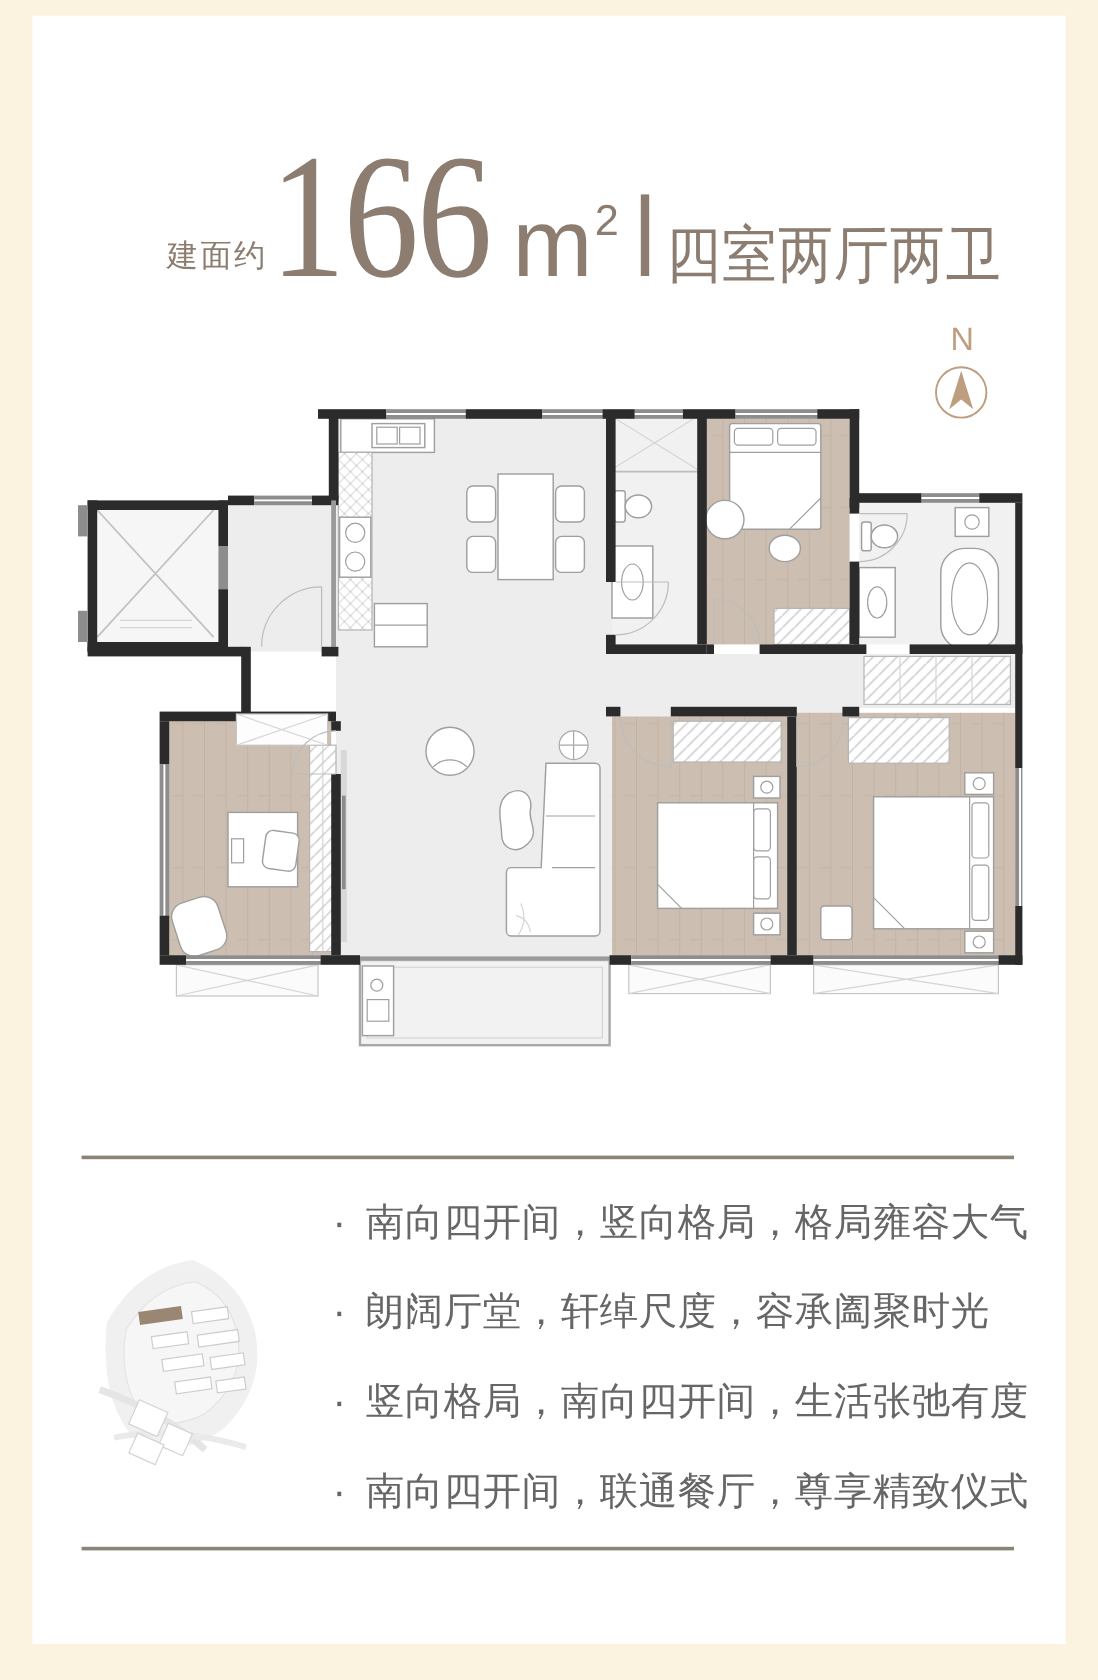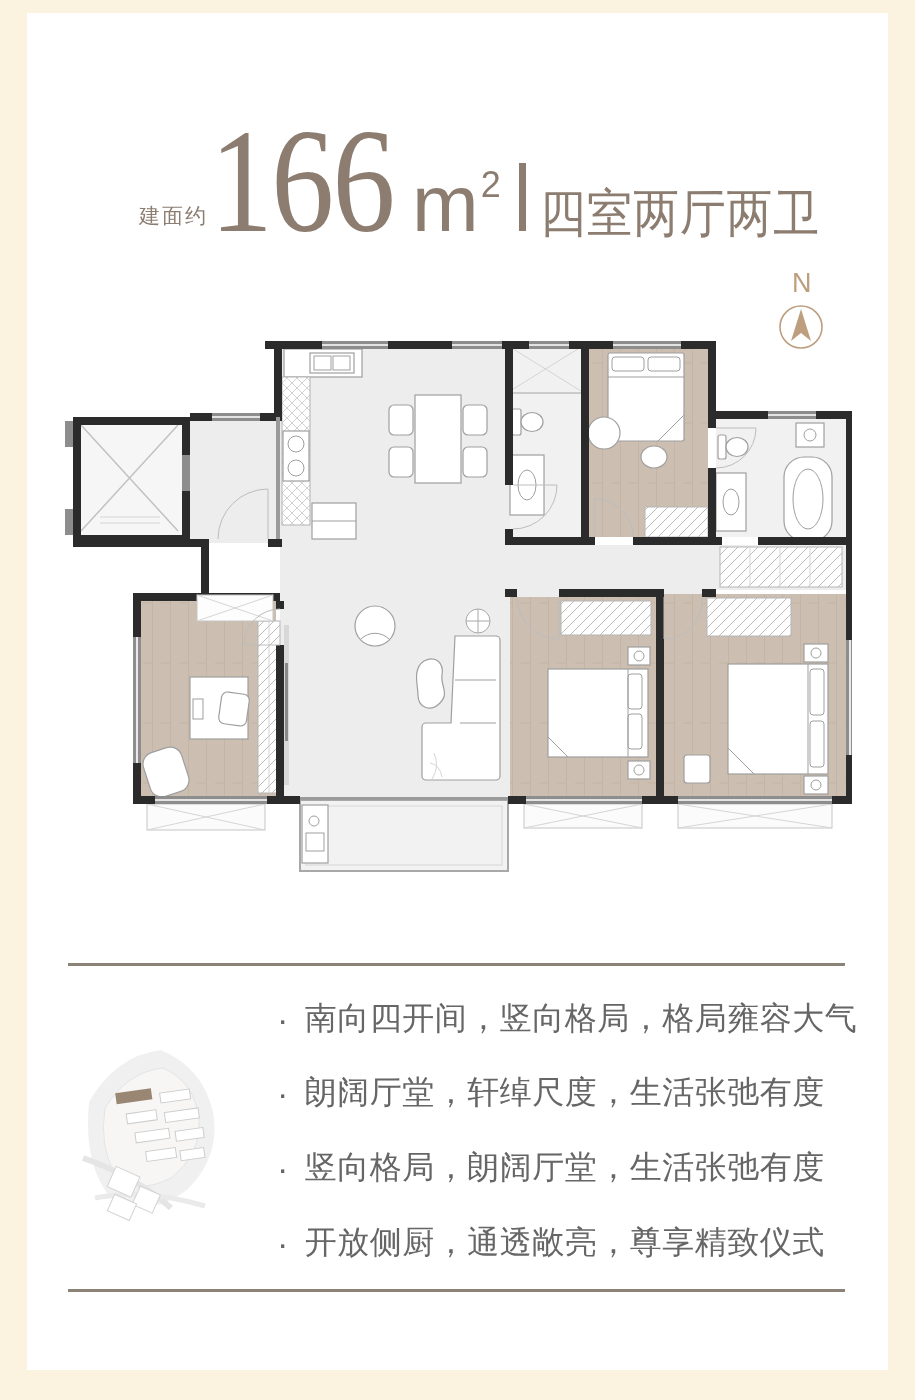--- a/index.html
+++ b/index.html
@@ -8,21 +8,21 @@
     --wall-dark:#2b2b2b; --wall-gray:#8d8d8d; --floor-light:#ededed;
     --wood:#ccbeb0; --map-highlight:#8f7a64;
   }
   *{margin:0;padding:0;box-sizing:border-box;}
   body{width:915px;height:1400px;background:var(--page-bg);position:relative;
        font-family:"Liberation Sans",sans-serif;overflow:hidden;}
   #card{position:absolute;left:27px;top:13px;width:861px;height:1357px;background:var(--card-bg);}
 
   
   #header{position:absolute;left:112px;top:94px;display:flex;align-items:baseline;color:var(--title-taupe);white-space:nowrap;}
-  .area-prefix{font-size:21px;letter-spacing:2px;transform:translateY(-8px);}
+  .area-prefix{font-size:26px;letter-spacing:2px;transform:translateY(-8px);}
   .area-number{font-family:"Liberation Serif",serif;font-size:148px;line-height:1;letter-spacing:-2px;
                display:inline-block;transform:scaleX(.85);transform-origin:left bottom;margin-left:2px;}
   .area-unit{font-size:80px;line-height:1;margin-left:-14px;}
   .area-sup{font-size:36px;position:relative;top:-34px;margin-left:2px;}
   .vbar{width:7px;height:68px;background:var(--title-taupe);margin:0 14px 0 18px;}
   .layout-label{font-size:52px;display:inline-block;transform:scaleX(.88);transform-origin:left bottom;letter-spacing:1px;}
 
   
   #compass{position:absolute;left:742px;top:252px;width:64px;height:94px;}
   #compass text{font-size:27px;fill:var(--compass-tan);font-family:"Liberation Sans",sans-serif;}
@@ -344,24 +344,24 @@
       </g>
     </g>
   </svg>
 
   <div id="feat-0" class="feature-row">
     <span class="dot">·</span>
     <span>南向四开间，竖向格局，格局雍容大气</span>
   </div>
   <div id="feat-1" class="feature-row">
     <span class="dot">·</span>
-    <span>朗阔厅堂，轩绰尺度，生活张弛有度</span>
+    <span>朗阔厅堂，轩绰尺度，容承阖聚时光</span>
   </div>
   <div id="feat-2" class="feature-row">
     <span class="dot">·</span>
-    <span>竖向格局，朗阔厅堂，生活张弛有度</span>
+    <span>竖向格局，南向四开间，生活张弛有度</span>
   </div>
   <div id="feat-3" class="feature-row">
     <span class="dot">·</span>
-    <span>开放侧厨，通透敞亮，尊享精致仪式</span>
+    <span>南向四开间，联通餐厅，尊享精致仪式</span>
   </div>
 
 </div>
 
 </body></html>

